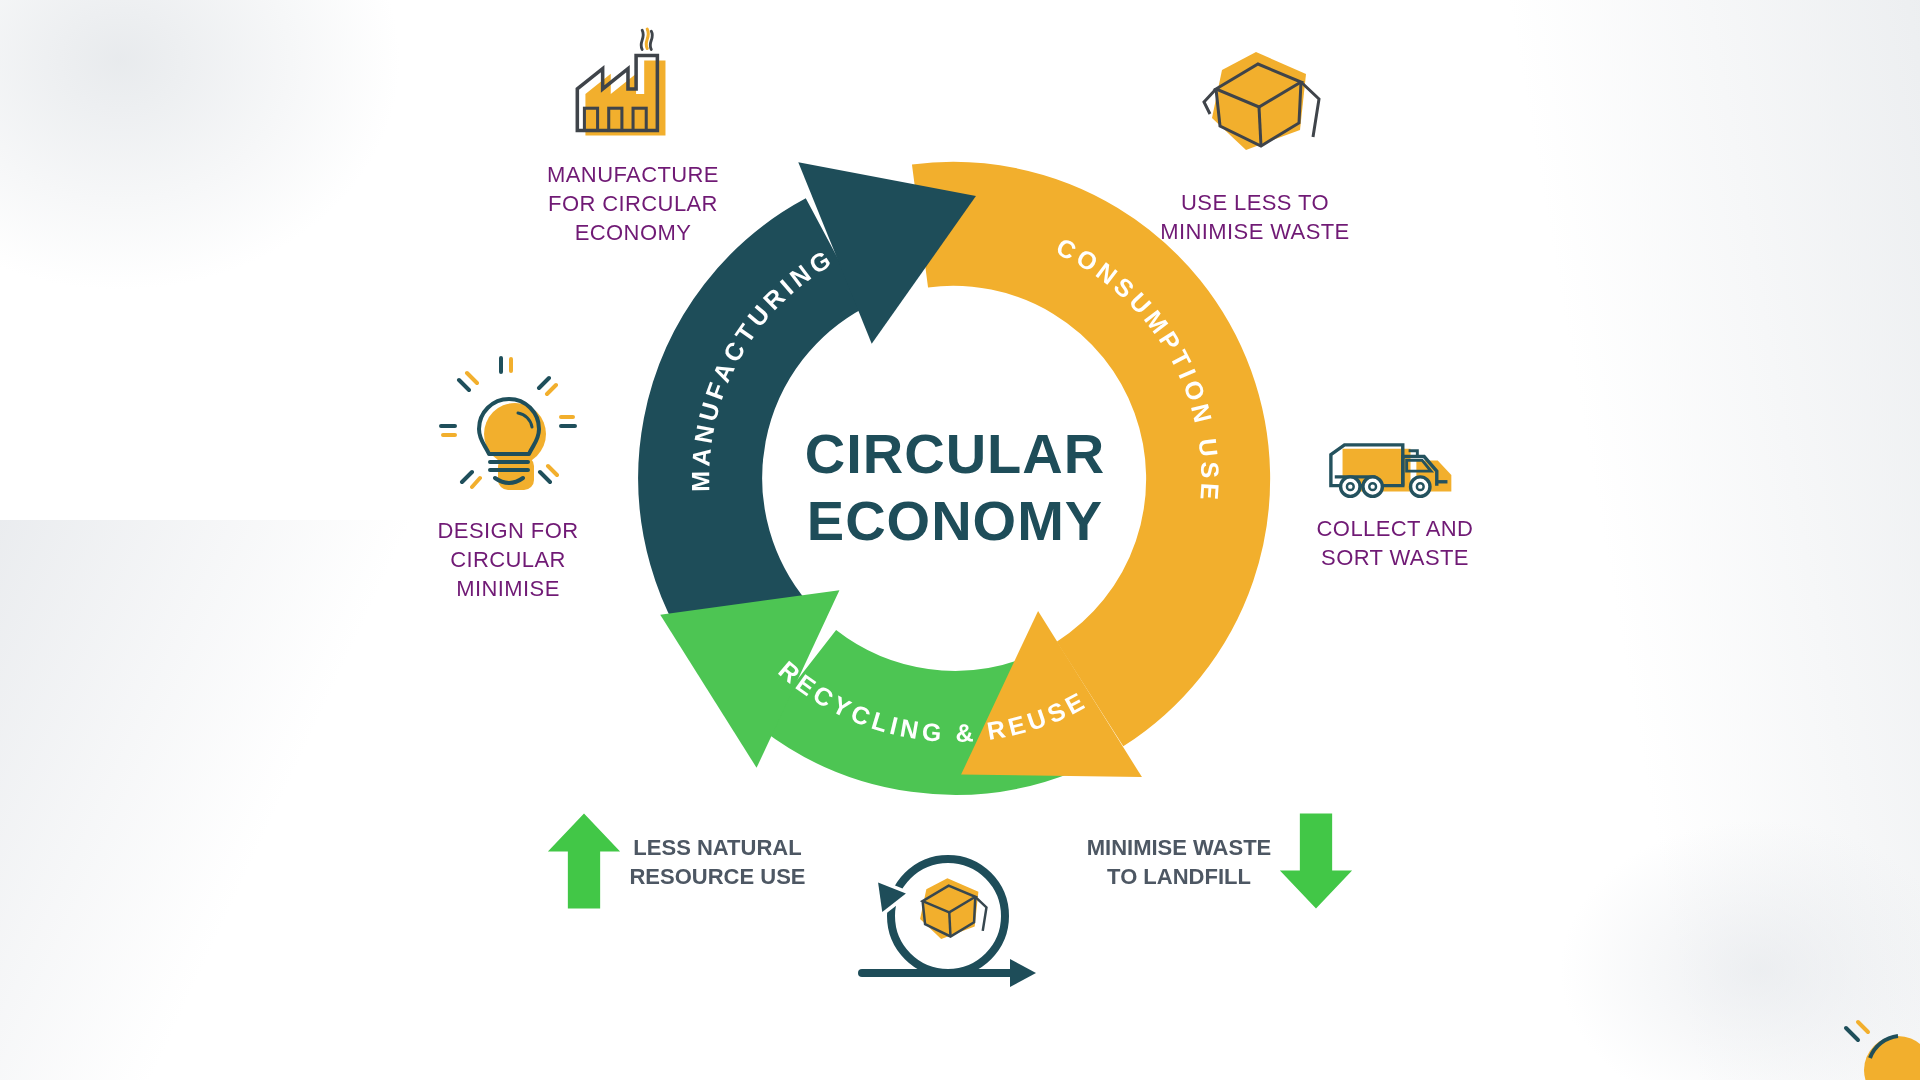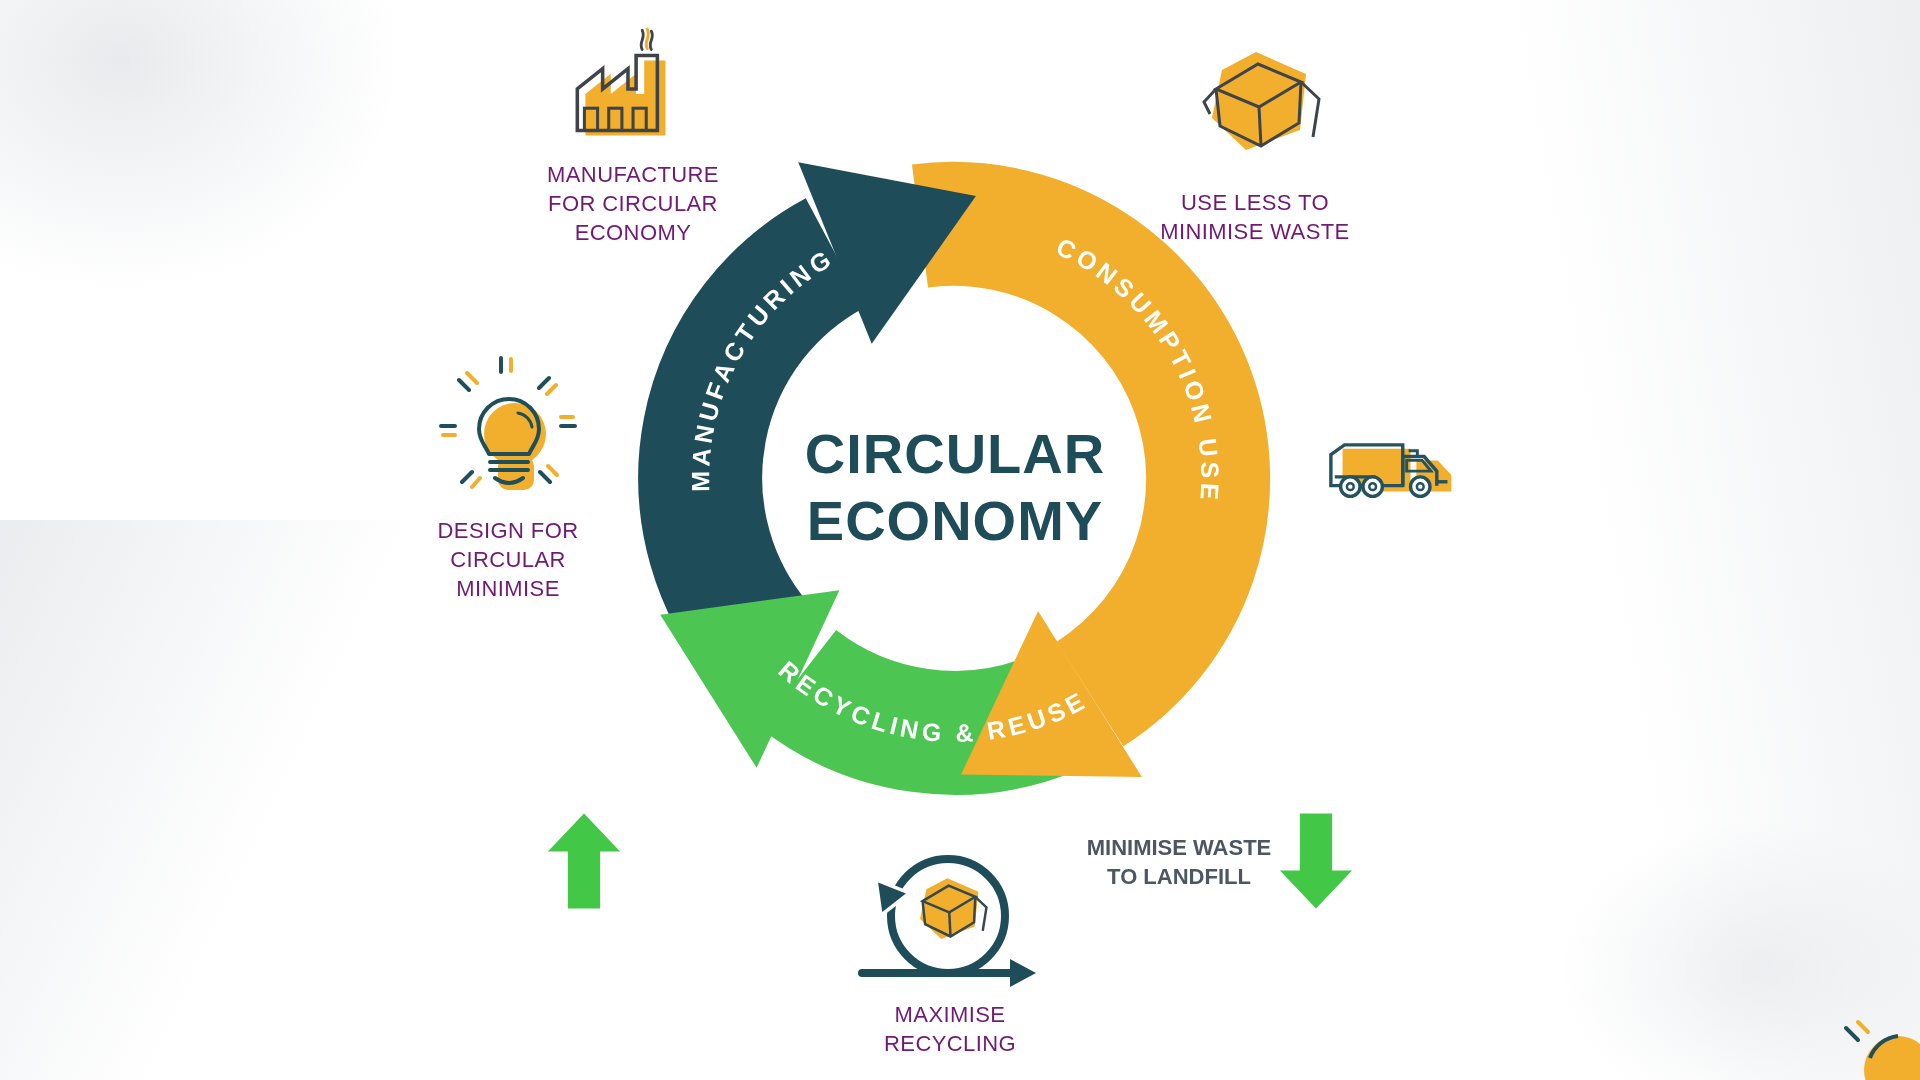--- a/index.html
+++ b/index.html
@@ -125,40 +125,42 @@
     <path d="M92 56 H108 L117 67 H92 Z" stroke="#24525E" stroke-width="3" fill="none"></path>
     <path d="M94 46 H103 V52" stroke="#24525E" stroke-width="3" fill="none"></path>
     <path d="M123 78 H134" stroke="#24525E" stroke-width="3.5"></path>
     <circle cx="34" cy="83" r="10" fill="#fff" stroke="#24525E" stroke-width="3.5"></circle>
     <circle cx="57" cy="83" r="10" fill="#fff" stroke="#24525E" stroke-width="3.5"></circle>
     <circle cx="106" cy="83" r="10" fill="#fff" stroke="#24525E" stroke-width="3.5"></circle>
     <circle cx="34" cy="83" r="3.5" stroke="#24525E" stroke-width="2.5" fill="none"></circle>
     <circle cx="57" cy="83" r="3.5" stroke="#24525E" stroke-width="2.5" fill="none"></circle>
     <circle cx="106" cy="83" r="3.5" stroke="#24525E" stroke-width="2.5" fill="none"></circle>
   </svg>
+  <div class="label gray label-collect">COLLECT AND
+SORT WASTE</div>
 
   <svg class="icon icon-recycle" viewBox="0 0 200 162">
     <circle cx="96" cy="74" r="57" fill="none" stroke="#1E4D59" stroke-width="8"></circle>
     <path d="M10 131 H162" stroke="#1E4D59" stroke-width="8" stroke-linecap="round"></path>
     <polygon points="158,117 184,131 158,145" fill="#1E4D59"></polygon>
     <g transform="translate(52,30) scale(0.62)">
       <polygon points="70,10 120,32 114,88 60,108 26,76 36,28" fill="#F2AF2D"></polygon>
       <path d="M30 47 L72 22 L115 40 L73 65 Z" stroke="#37474F" stroke-width="4" fill="none"></path>
       <path d="M30 47 L34 84 L75 104 L113 81 L115 40" stroke="#37474F" stroke-width="4" fill="none"></path>
       <path d="M73 65 L75 104" stroke="#37474F" stroke-width="4" fill="none"></path>
       <path d="M115 40 L133 57 L127 95" stroke="#37474F" stroke-width="4" fill="none"></path>
     </g>
     <polygon points="0,-15 26,0 0,15" transform="translate(40,46) rotate(112)" fill="#1E4D59" stroke="#fff" stroke-width="7" style="paint-order:stroke;"></polygon>
   </svg>
-  <div class="label gray label-maximise">MAXIMISE
-RECYCLING</div>
 
   <svg class="icon arrow-up" viewBox="0 0 80 100">
     <polygon points="40,0 78,40 57,40 57,100 23,100 23,40 2,40" fill="#42C747"></polygon>
   </svg>
+  <div class="label bold-label label-lessnatural">LESS NATURAL
+RESOURCE USE</div>
 
   <svg class="icon arrow-down" viewBox="0 0 80 100">
     <polygon points="40,100 78,60 57,60 57,0 23,0 23,60 2,60" fill="#42C747"></polygon>
   </svg>
   <div class="label bold-label label-minimise">MINIMISE WASTE
 TO LANDFILL</div>
 
   <svg class="icon icon-corner" viewBox="0 0 84 62">
     <circle cx="62" cy="52" r="34" fill="#F2AF2D"></circle>
     <path d="M34 40 A34 34 0 0 1 62 18" stroke="#1F4F5B" stroke-width="4" fill="none"></path>

